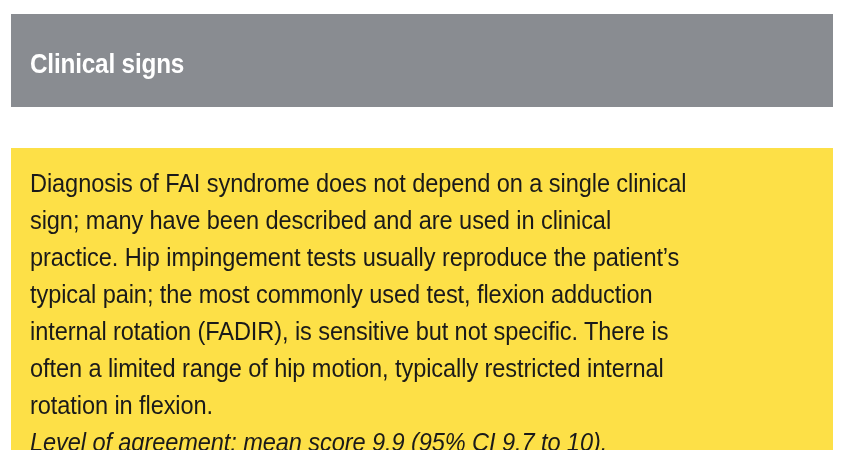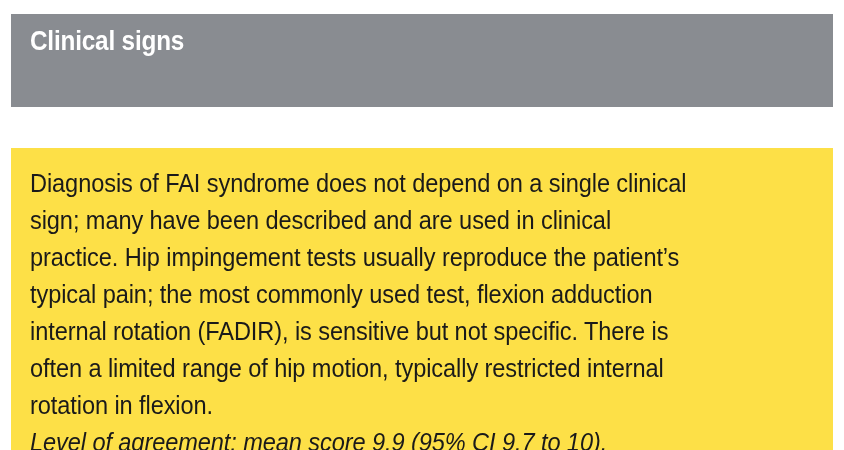--- a/index.html
+++ b/index.html
@@ -23,20 +23,21 @@
     position: absolute;
     left: 11px;
     top: 14px;
     width: 822px;
   }
   .panel-header {
     background: #898c91;
     height: 93px;
     box-sizing: border-box;
     display: flex;
+    align-items: center;
     padding: 12px 0 4px 19px;
   }
   .panel-header-title {
     color: #ffffff;
     font-family: "Liberation Sans", sans-serif;
     font-size: 27px;
     font-weight: bold;
     letter-spacing: -0.2px;
     transform: scaleX(0.90);
     transform-origin: left center;

